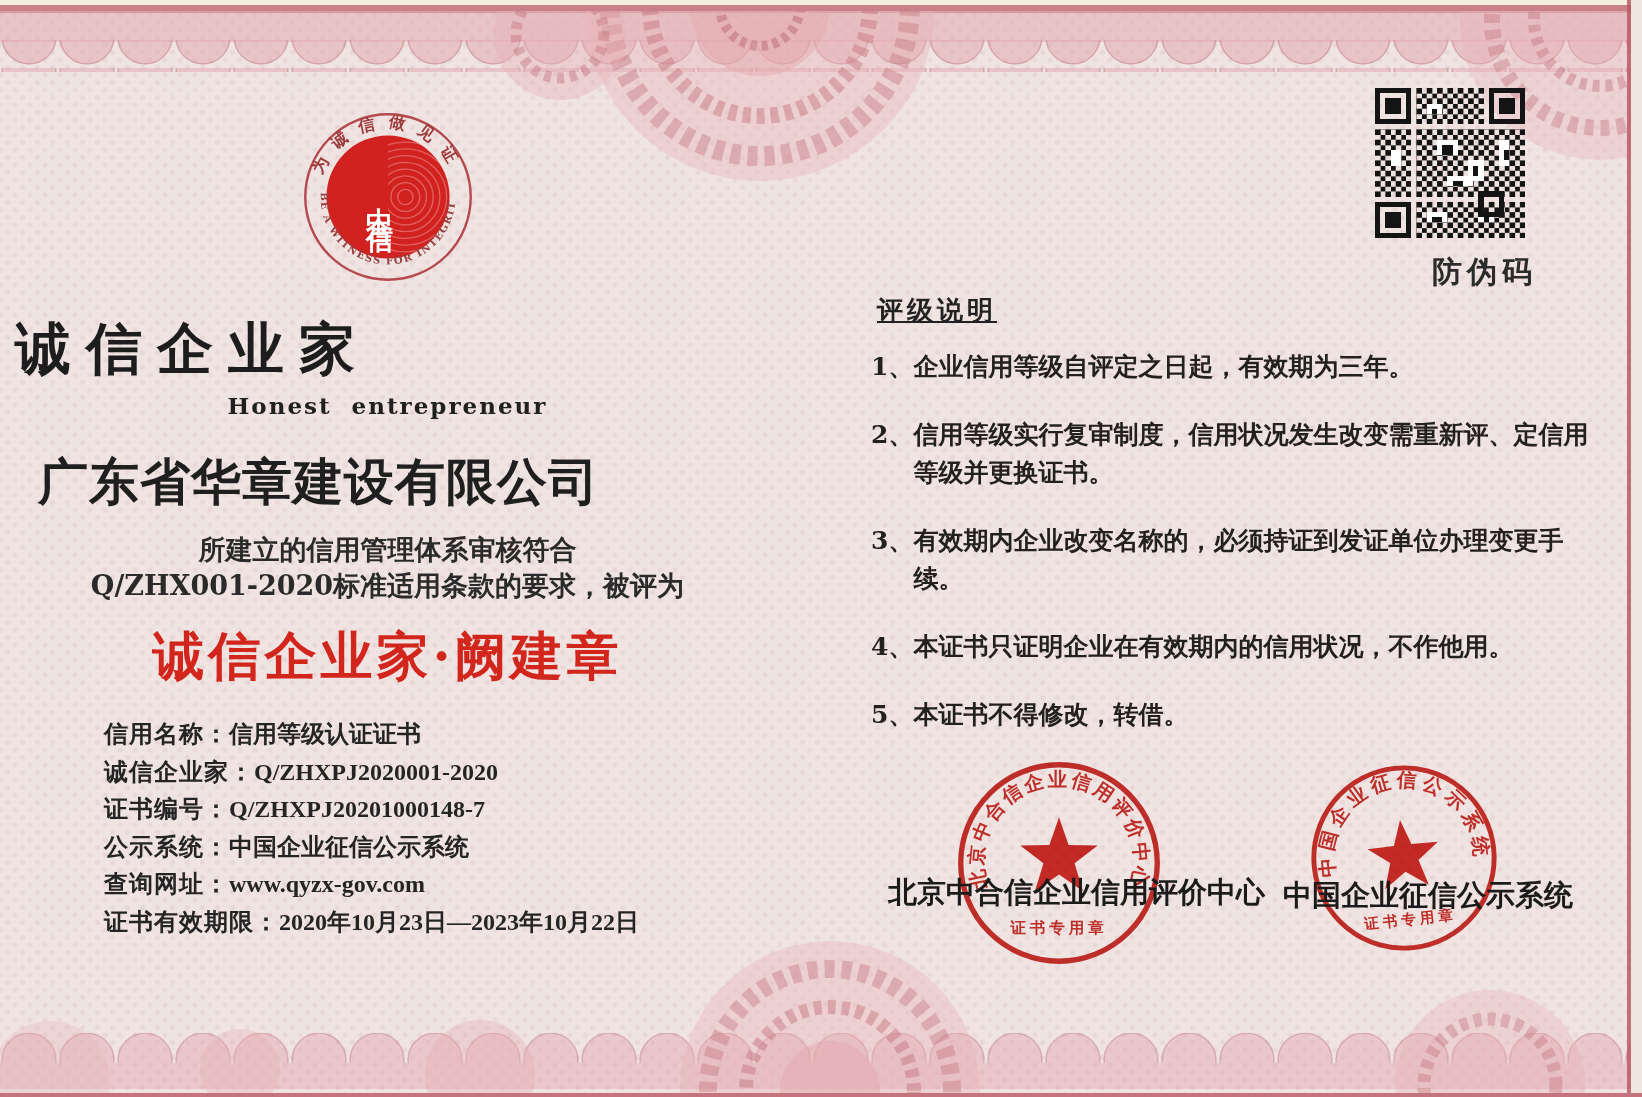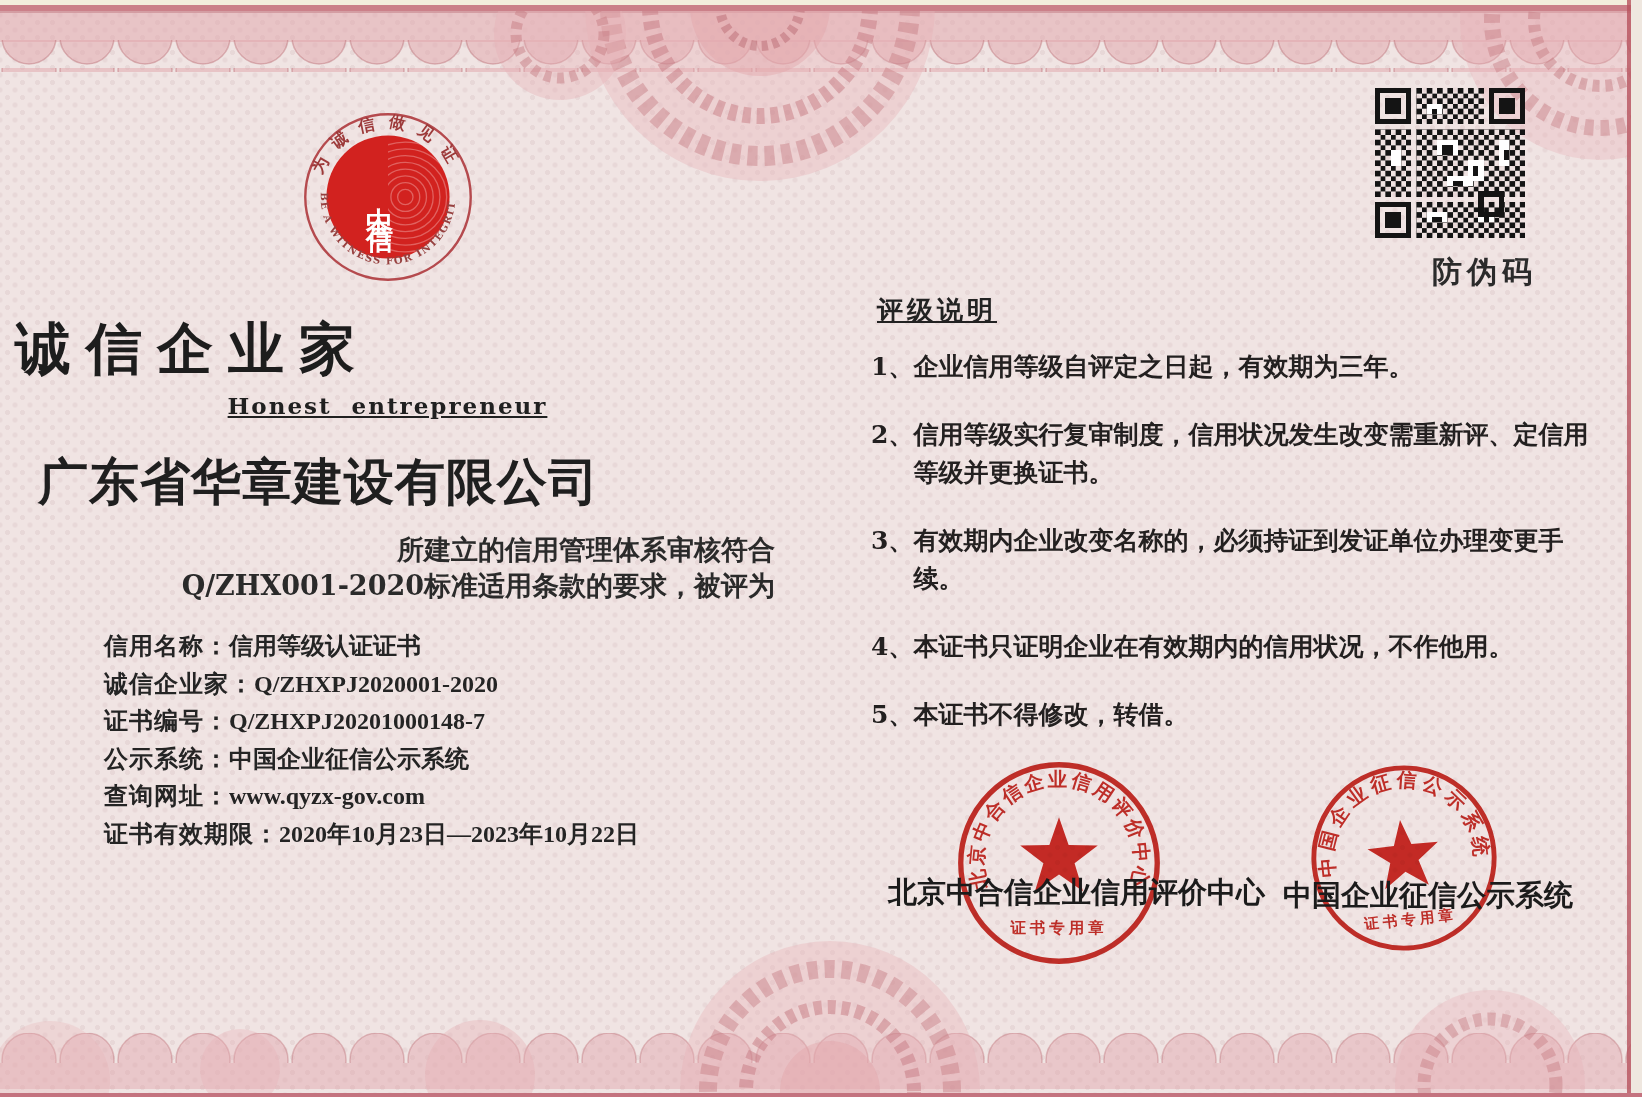--- a/index.html
+++ b/index.html
@@ -31,23 +31,23 @@
   .logo-wrap svg { width:202px; height:202px; }
   .logo-center {
     position:absolute; left:78px; top:48px; width:30px; height:110px;
     writing-mode:vertical-rl; text-orientation:upright;
     color:#fff; font-size:27px; font-weight:bold; letter-spacing:9px;
     text-align:center; line-height:30px;
   }
   .title { margin:14px 0 0; font-size:56px; font-weight:bold;
            letter-spacing:15px; padding-left:15px; color:#1d1d1d; }
   .subtitle { margin-top:4px; text-align:center; font-size:23px; font-weight:bold;
-              letter-spacing:2px; word-spacing:10px; color:#202020;text-decoration:underline; }
+              letter-spacing:2px; word-spacing:10px; color:#202020; }
   .company { margin:30px 0 0 38px; font-size:50px; font-weight:bold; letter-spacing:1px; color:#1f1f1f; }
-  .stmt { text-align:right; font-size:27px; font-weight:bold; color:#2a2a2a; }
+  .stmt { text-align:center; font-size:27px; font-weight:bold; color:#2a2a2a; }
   .stmt1 { margin-top:16px; }
   .stmt2 { }
   .en-block { margin-top:7px; text-align:center; font-size:16px; line-height:22px;
               font-weight:600; color:#3e3a3a; }
   .award { margin-top:18px; text-align:center; font-size:52px; font-weight:bold;
            letter-spacing:4px; color:#d2251c; }
   .fields { margin:24px 0 0 104px; font-size:24px; font-weight:bold; line-height:37.5px; color:#242424;font-family:Liberation Serif, serif; }
   .field-label { letter-spacing:1px; }
 
   .right-col { position:absolute; left:865px; top:80px; width:750px; }
@@ -170,20 +170,21 @@
 
     <h1 class="title">诚信企业家</h1>
     <div class="subtitle">Honest entrepreneur</div>
 
     <div class="company">广东省华章建设有限公司</div>
 
     <div class="stmt stmt1">所建立的信用管理体系审核符合</div>
     <div class="stmt stmt2">Q/ZHX001-2020标准适用条款的要求，被评为</div>
 
 
+    <div class="award">诚信企业家·阙建章</div>
 
     <div class="fields">
       <div class="field-row">
         <span class="field-label">信用名称：</span><span class="field-value">信用等级认证证书</span>
       </div>
       <div class="field-row">
         <span class="field-label">诚信企业家：</span><span class="field-value">Q/ZHXPJ2020001-2020</span>
       </div>
       <div class="field-row">
         <span class="field-label">证书编号：</span><span class="field-value">Q/ZHXPJ20201000148-7</span>

